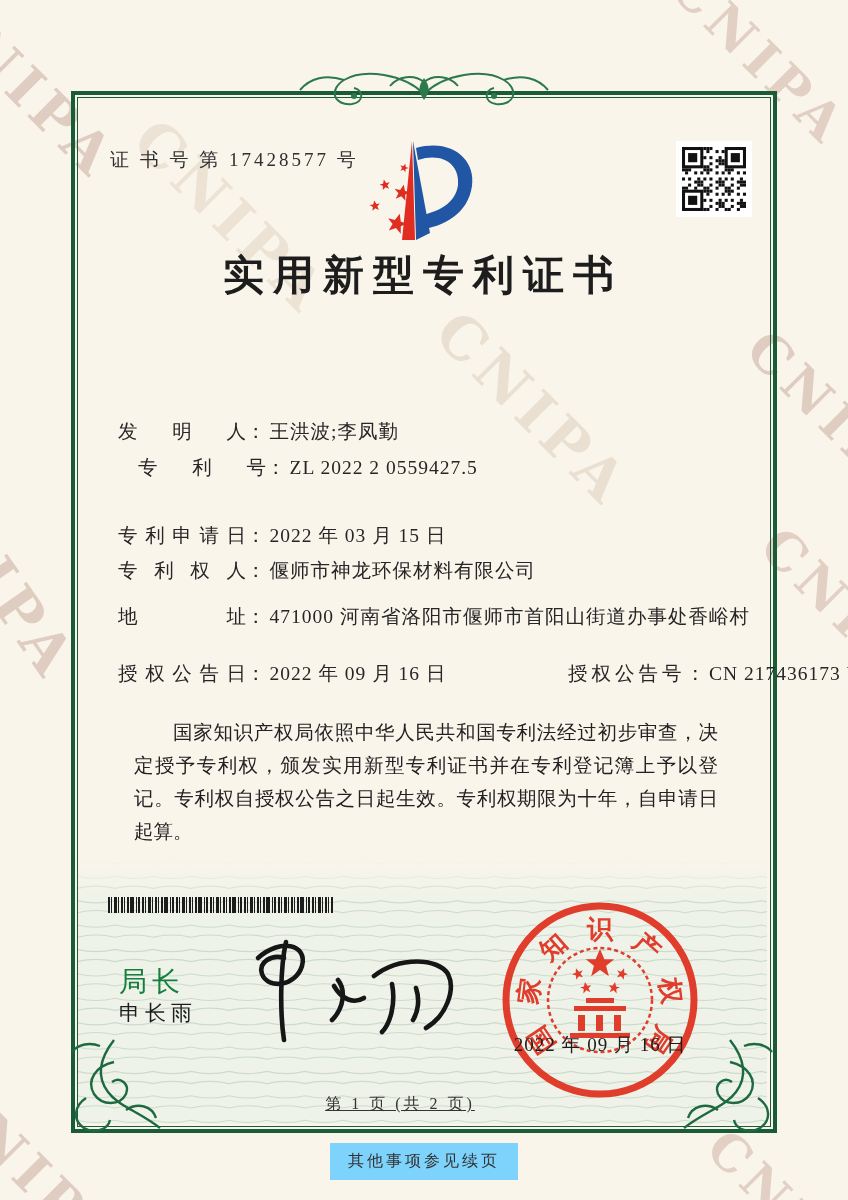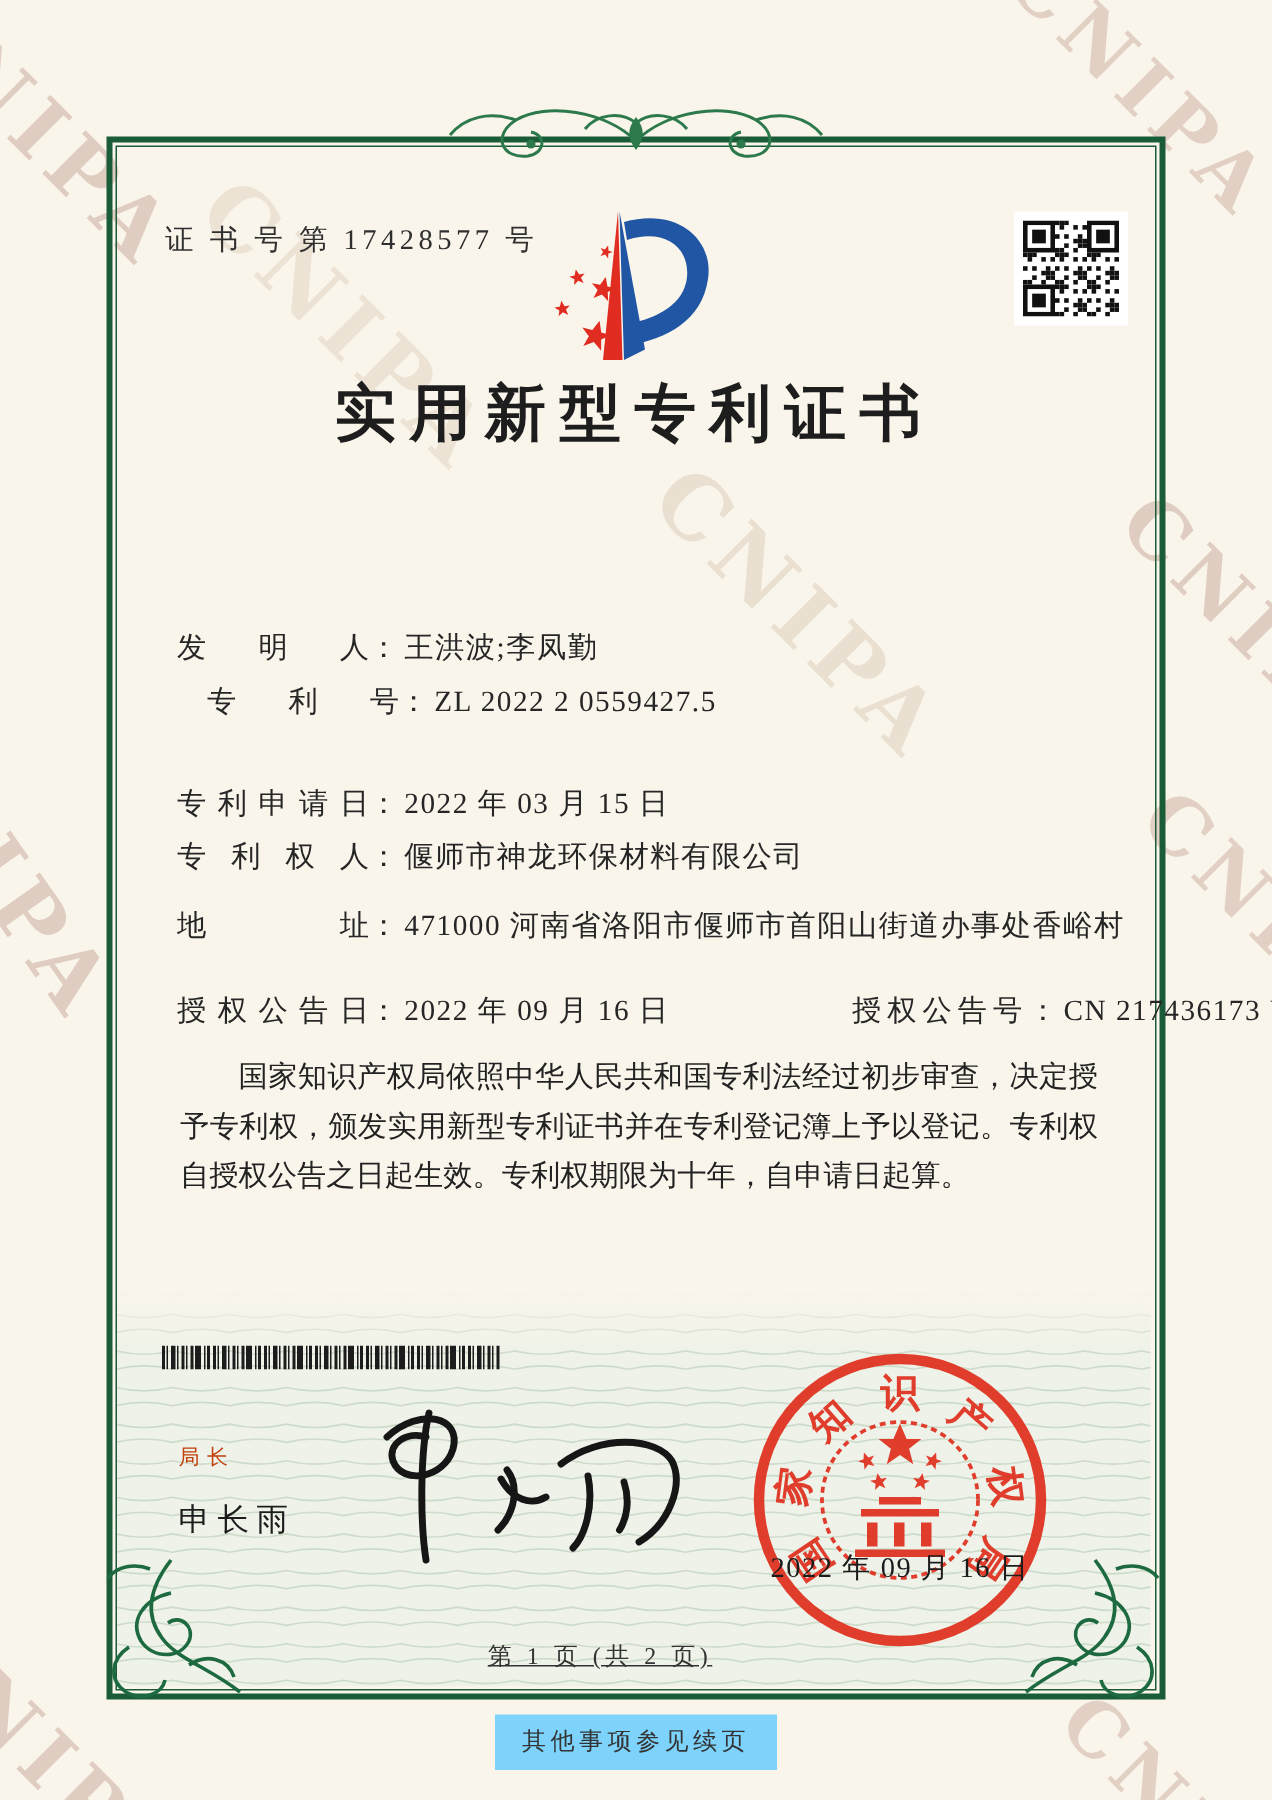--- a/index.html
+++ b/index.html
@@ -31,23 +31,23 @@
   .field-row{position:absolute;left:118px;font-size:19.5px;color:#262626;white-space:nowrap;}
   .field-label{display:inline-block;width:128px;text-align:justify;text-align-last:justify;
          vertical-align:top;}
   .field-colon{display:inline-block;margin-right:4px;}
   .field-value{letter-spacing:1px;}
   .grant-pair{position:absolute;left:450px;top:0;font-size:19.5px;white-space:nowrap;}
   .grant-label{display:inline-block;letter-spacing:4px;}
 
   .body-text{position:absolute;left:118px;top:700px;width:616px;font-size:19.5px;
          line-height:33px;color:#222;text-align:justify;}
-  .body-text p{margin:2px;text-indent:2em;}
-
-  .officer-title{position:absolute;left:119px;top:963px;font-size:14px;letter-spacing:5px;color:#c2410c;}
+  .body-text p{margin:16px;text-indent:2em;}
+
+  .officer-title{position:absolute;left:119px;top:963px;font-size:28px;letter-spacing:5px;color:#15803d;}
   .officer-name{position:absolute;left:119px;top:999px;font-size:21px;letter-spacing:5px;color:#1c1c1c;}
 
   .seal-date{position:absolute;left:505px;top:1032px;width:190px;text-align:center;
          font-size:19px;letter-spacing:1px;color:#1c1c1c;z-index:6;}
   .page-indicator{position:absolute;left:60px;top:1094px;width:680px;text-align:center;
          font-size:16px;letter-spacing:3px;color:#333;text-decoration:underline;}
   .continuation{position:absolute;left:330px;top:1143px;background:#7dd3fc;
          padding:8px 18px;font-size:16px;letter-spacing:3px;color:#333;}
 
   svg{display:block;}

